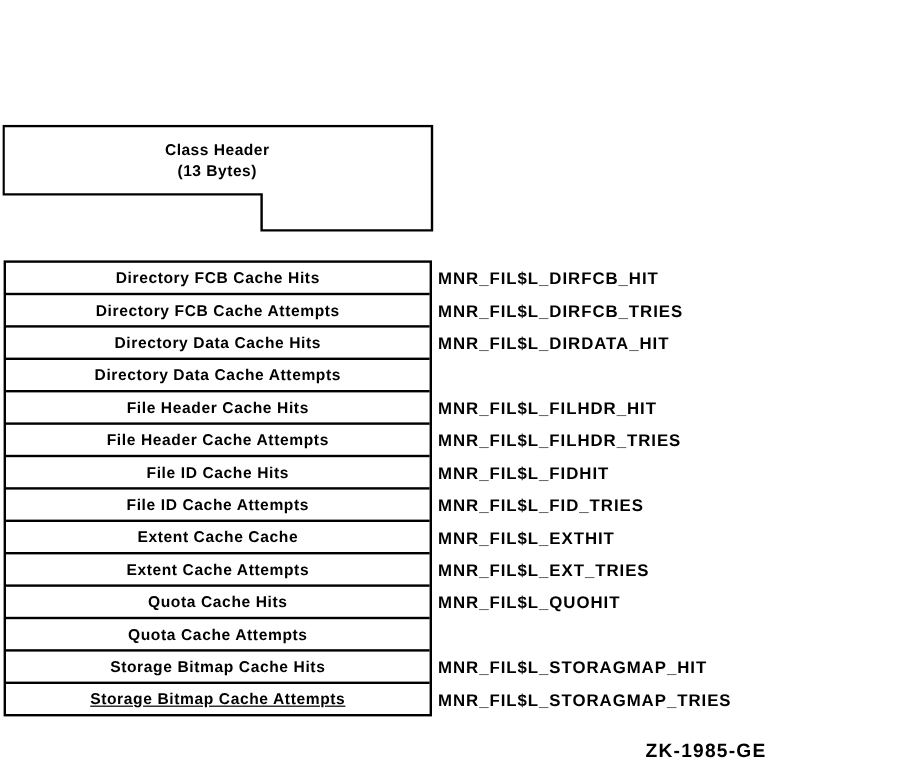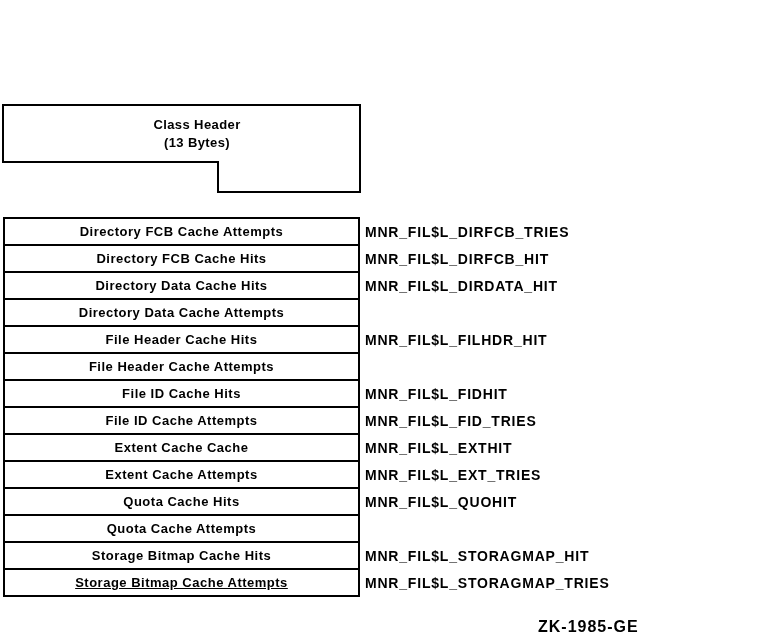--- a/index.html
+++ b/index.html
@@ -28,21 +28,20 @@
   #header-text {
     position: absolute;
     left: 2px;
     top: 116px;
     width: 358px;
     text-align: center;
     font-size: 13px;
     font-weight: bold;
     letter-spacing: 0.4px;
     line-height: 18px;
-    padding-left: 16px;
   }
 
   
   #field-table {
     position: absolute;
     left: 3px;
     top: 217px;
     width: 357px;
     border: 2px solid #000000;
     box-sizing: border-box;
@@ -96,40 +95,41 @@
   <svg id="header-shape" viewBox="0 0 360 90" width="360" height="90">
     <polygon points="1,1 358,1 358,88 216,88 216,58 1,58" fill="#ffffff" stroke="#000000" stroke-width="2"></polygon>
   </svg>
   <div id="header-text">
     <div>Class Header</div>
     <div>(13 Bytes)</div>
   </div>
 
   <div id="field-table">
     <div class="row">
+      <div class="cell">Directory FCB Cache Hits</div>
+      <div class="field">MNR_FIL$L_DIRFCB_HIT</div>
+    </div>
+    <div class="row">
       <div class="cell">Directory FCB Cache Attempts</div>
       <div class="field">MNR_FIL$L_DIRFCB_TRIES</div>
-    </div>
-    <div class="row">
-      <div class="cell">Directory FCB Cache Hits</div>
-      <div class="field">MNR_FIL$L_DIRFCB_HIT</div>
     </div>
     <div class="row">
       <div class="cell">Directory Data Cache Hits</div>
       <div class="field">MNR_FIL$L_DIRDATA_HIT</div>
     </div>
     <div class="row">
       <div class="cell">Directory Data Cache Attempts</div>
     </div>
     <div class="row">
       <div class="cell">File Header Cache Hits</div>
       <div class="field">MNR_FIL$L_FILHDR_HIT</div>
     </div>
     <div class="row">
       <div class="cell">File Header Cache Attempts</div>
+      <div class="field">MNR_FIL$L_FILHDR_TRIES</div>
     </div>
     <div class="row">
       <div class="cell">File ID Cache Hits</div>
       <div class="field">MNR_FIL$L_FIDHIT</div>
     </div>
     <div class="row">
       <div class="cell">File ID Cache Attempts</div>
       <div class="field">MNR_FIL$L_FID_TRIES</div>
     </div>
     <div class="row">

